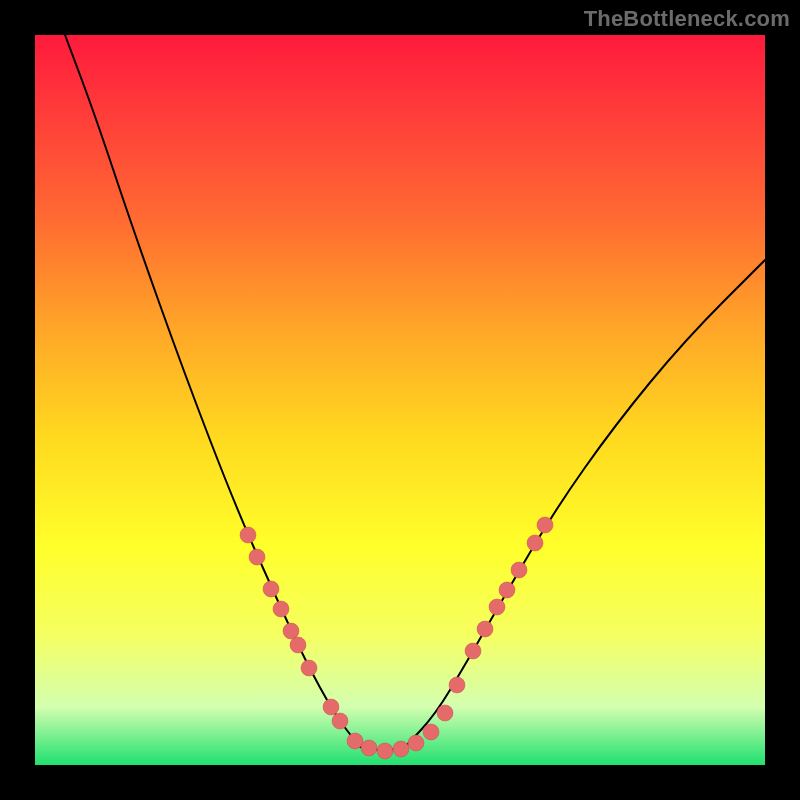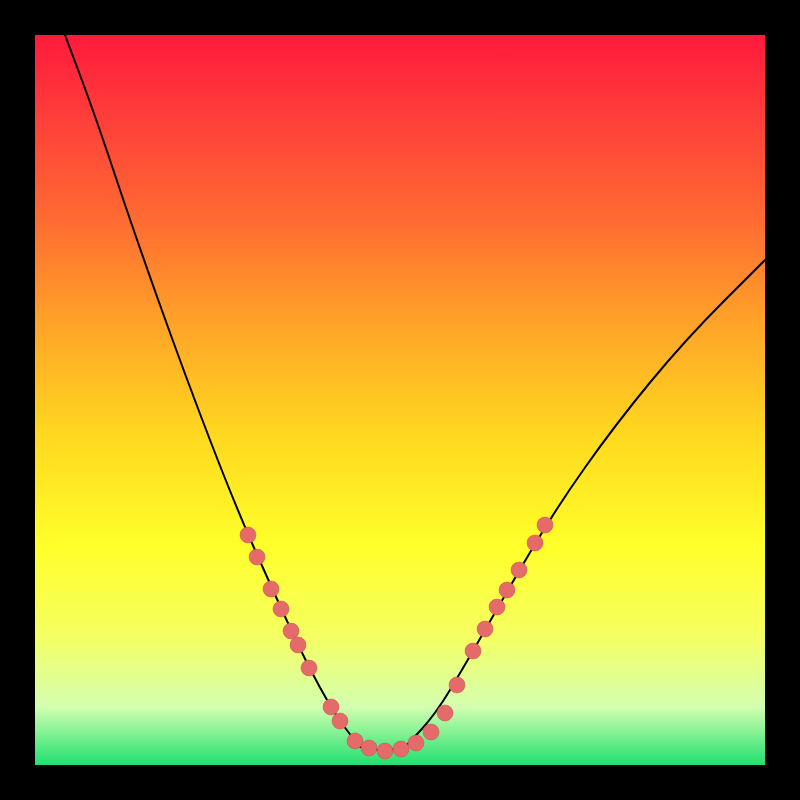--- a/index.html
+++ b/index.html
@@ -48,20 +48,21 @@
   circle.bead {
     fill: #e56a6a;
     stroke: #c94f4f;
     stroke-width: 0.5;
   }
 </style>
 </head>
 <body>
 
 <div class="frame">
+  <div class="watermark">TheBottleneck.com</div>
   <div class="plot">
     <svg class="overlay" viewBox="0 0 730 730">
       <path id="curve-left" class="curve" d="M 30 0 Q 30 0 45 40 Q 60 80 80 140 Q 100 200 125 270 Q 150 340 175 405 Q 200 470 220 515 Q 240 560 255 592.5 Q 270 625 285 652.5 Q 300 680 312.5 696 T 325 712"></path>
       <path id="curve-floor" class="curve" d="M 325 712 Q 325 712 332.5 713.5 Q 340 715 347.5 715 Q 355 715 362.5 713.5 T 370 712"></path>
       <path id="curve-right" class="curve" d="M 370 712 Q 370 712 385 696 Q 400 680 415 655 Q 430 630 450 595 Q 470 560 495 517.5 Q 520 475 550 432.5 Q 580 390 615 347.5 Q 650 305 690 265 T 730 225"></path>
       <g id="beads">
           <circle class="bead" cx="213" cy="500" r="8"></circle>
           <circle class="bead" cx="222" cy="522" r="8"></circle>
           <circle class="bead" cx="236" cy="554" r="8"></circle>
           <circle class="bead" cx="246" cy="574" r="8"></circle>

